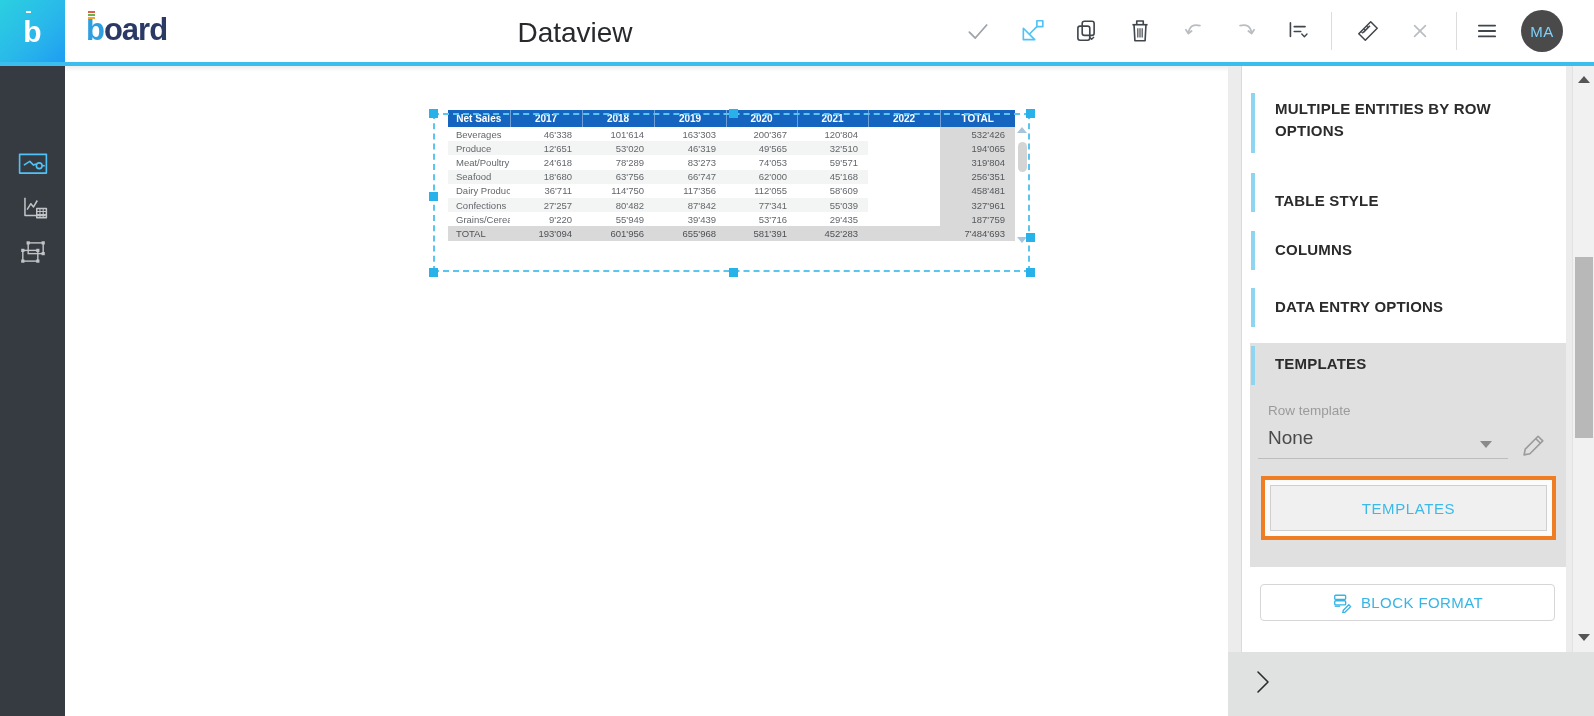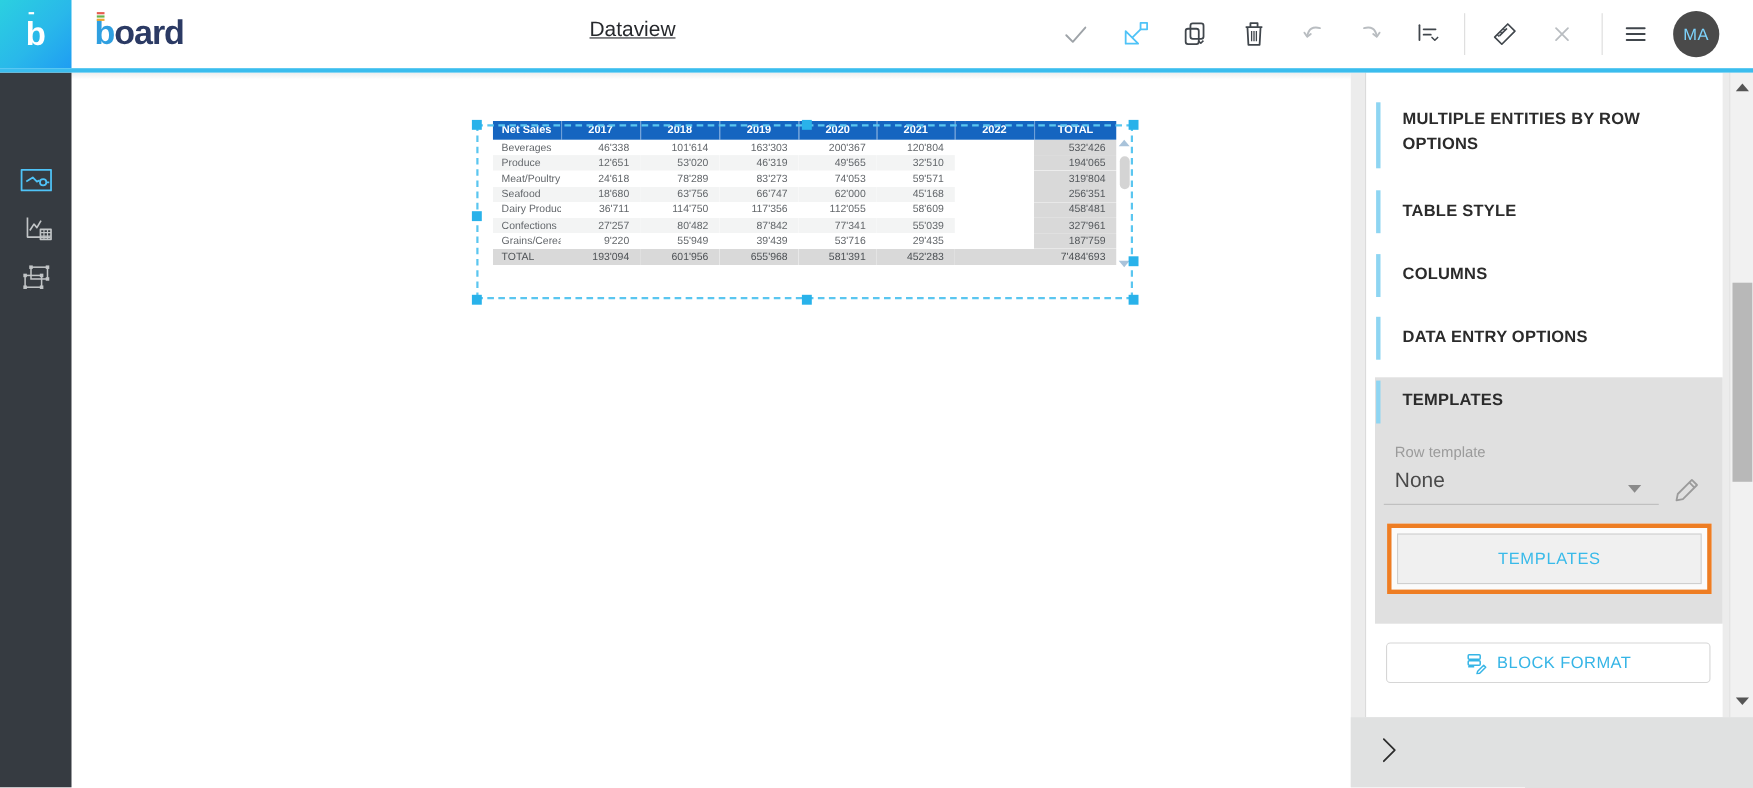--- a/index.html
+++ b/index.html
@@ -16,21 +16,21 @@
   .logo-square .mark:before { content:""; position:absolute; left:3px; top:-4px; width:5px; height:2px; background:#fff; }
   .brand { position:absolute; left:86px; top:12px; font-size:31px; font-weight:700; letter-spacing:-1px; line-height:36px; }
   .brand .b1 { color:#2f9fe0; position:relative; }
   .brand .b1 .dashes { position:absolute; left:2px; top:-1px; width:7px; }
   .brand .b1 .dashes i { display:block; height:2px; margin-bottom:1px; }
   .brand .b1 .dashes i:nth-child(1){background:#e65c4f;}
   .brand .b1 .dashes i:nth-child(2){background:#67b34c;}
   .brand .b1 .dashes i:nth-child(3){background:#f0a72e;}
   .brand .b2 { color:#2b3a64; }
   .page-title { position:absolute; left:430px; top:17px; width:290px; text-align:center;
-    font-size:19px; color:#27292d;text-decoration:underline; }
+    font-size:28px; color:#27292d; }
   .tb-icon { position:absolute; top:17px; width:28px; height:28px; display:flex; align-items:center; justify-content:center; cursor:pointer; }
   .tb-divider { position:absolute; top:12px; width:1px; height:38px; background:#dcdcdc; }
   .avatar { position:absolute; left:1521px; top:10px; width:42px; height:42px; border-radius:50%;
     background:#4a4a4a; color:#7dd3fc; font-size:15px; display:flex; align-items:center; justify-content:center; letter-spacing:.5px; }
   .accent-line { position:absolute; left:0; top:62px; width:1594px; height:4px; background:#3bbdee; z-index:6; }
 
   
   .sidebar { position:absolute; left:0; top:66px; width:65px; height:650px; background:#363b41; z-index:4; }
   .side-icon { position:absolute; left:17px; width:32px; height:28px; display:flex; align-items:center; justify-content:center; cursor:pointer; }
 
@@ -351,21 +351,21 @@
   <div class="handle" style="left:1026px; top:268px"></div>
 
   <div class="panel">
     <div class="edge"></div>
 
     <div class="card">
       <div class="sec-bar" style="top:27px; height:60px"></div>
       <div class="sec-label" style="top:32px; width:250px">MULTIPLE ENTITIES BY ROW OPTIONS</div>
 
       <div class="sec-bar" style="top:107px; height:39px"></div>
-      <div class="sec-label" style="top:115px">TABLE STYLE</div>
+      <div class="sec-label" style="top:124px">TABLE STYLE</div>
 
       <div class="sec-bar" style="top:165px; height:39px"></div>
       <div class="sec-label" style="top:173px">COLUMNS</div>
 
       <div class="sec-bar" style="top:222px; height:39px"></div>
       <div class="sec-label" style="top:230px">DATA ENTRY OPTIONS</div>
 
       <div class="tpl-block">
         <div class="sec-bar"></div>
         <div class="sec-label">TEMPLATES</div>

